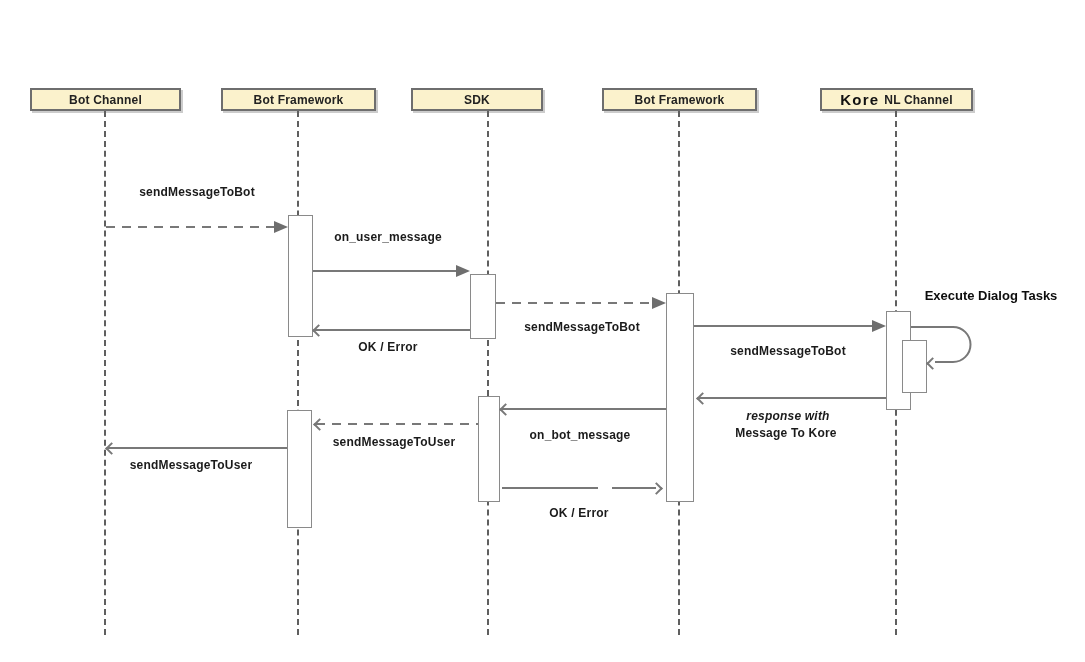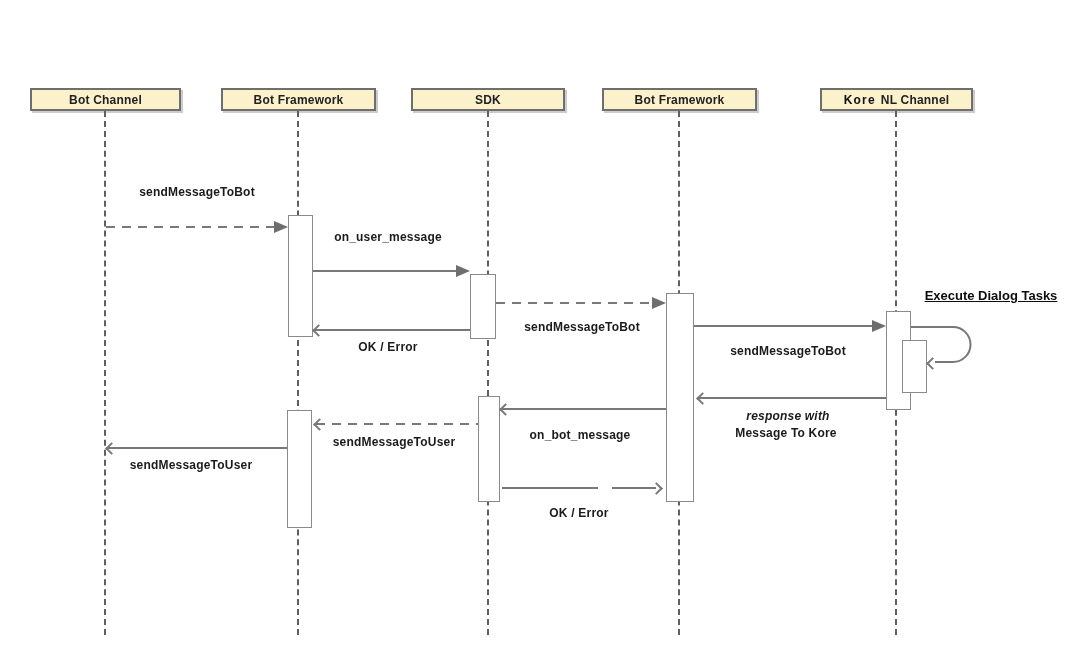--- a/index.html
+++ b/index.html
@@ -9,21 +9,21 @@
   }
   
   .actor{
     position:absolute;top:88px;height:23px;
     background:#fbf2cc;border:2px solid #6e6e6e;
     box-shadow:2px 2px 0 rgba(110,110,110,0.35);
     box-sizing:border-box;
     display:flex;align-items:center;justify-content:center;
     font-size:12px;font-weight:bold;color:#222;letter-spacing:.2px;
   }
-  .logo-part{font-size:12px;font-weight:bold;letter-spacing:1.2px;color:#111;margin-right:5px;}
+  .logo-part{font-size:15px;font-weight:bold;letter-spacing:1.2px;color:#111;margin-right:5px;}
   
   .lifeline{position:absolute;top:111px;height:524px;width:0;border-left:2px dashed #5f5f5f;}
   
   .bar{position:absolute;background:#ffffff;border:1.5px solid #8a8a8a;box-sizing:border-box;}
   
   .line{position:absolute;height:2px;background:#787878;}
   .line.dashed{background:repeating-linear-gradient(90deg,#787878 0 9px,transparent 9px 16px);}
   
   .head-r{position:absolute;width:0;height:0;border-top:6px solid transparent;border-bottom:6px solid transparent;border-left:14px solid #6e6e6e;}
   
@@ -39,21 +39,21 @@
 <body>
 
 <div id="canvas">
 
   <div class="actor" style="left:30px;width:151px;">
       <span>Bot Channel</span>
     </div>
   <div class="actor" style="left:221px;width:155px;">
       <span>Bot Framework</span>
     </div>
-  <div class="actor" style="left:411px;width:154px;">
+  <div class="actor" style="left:411px;width:132px;">
       <span>SDK</span>
     </div>
   <div class="actor" style="left:602px;width:155px;">
       <span>Bot Framework</span>
     </div>
   <div class="actor" style="left:820px;width:153px;">
     <span class="logo-part">Kore</span>
     <span>NL Channel</span>
   </div>
 
@@ -88,21 +88,21 @@
   <div class="msg-label" style="left:388px;top:340px;">OK / Error</div>
 
   <div class="line" style="left:694px;top:325px;width:178px;"></div>
   <div class="head-r" style="left:872px;top:320px;"></div>
   <div class="msg-label" style="left:788px;top:344px;">sendMessageToBot</div>
 
   <svg class="loop-svg" style="left:905px;top:318px;" width="82" height="54" viewBox="0 0 82 54">
     <path d="M 6 9 H 48 A 17.5 17.5 0 0 1 48 44 H 30" fill="none" stroke="#787878" stroke-width="2"></path>
   </svg>
   <div class="chev left" style="left:928px;top:359px;"></div>
-  <div class="note-label" style="left:991px;top:288px;text-decoration:underline;">Execute Dialog Tasks</div>
+  <div class="note-label" style="left:991px;top:288px;">Execute Dialog Tasks</div>
 
   <div class="line" style="left:699px;top:397px;width:187px;"></div>
   <div class="chev left" style="left:698px;top:394px;"></div>
   <div class="msg-label" style="left:788px;top:409px;font-style:italic;">response with</div>
   <div class="msg-label" style="left:786px;top:426px;">Message To Kore</div>
 
   <div class="line" style="left:502px;top:408px;width:164px;"></div>
   <div class="chev left" style="left:501px;top:405px;"></div>
   <div class="msg-label" style="left:580px;top:428px;">on_bot_message</div>
 

